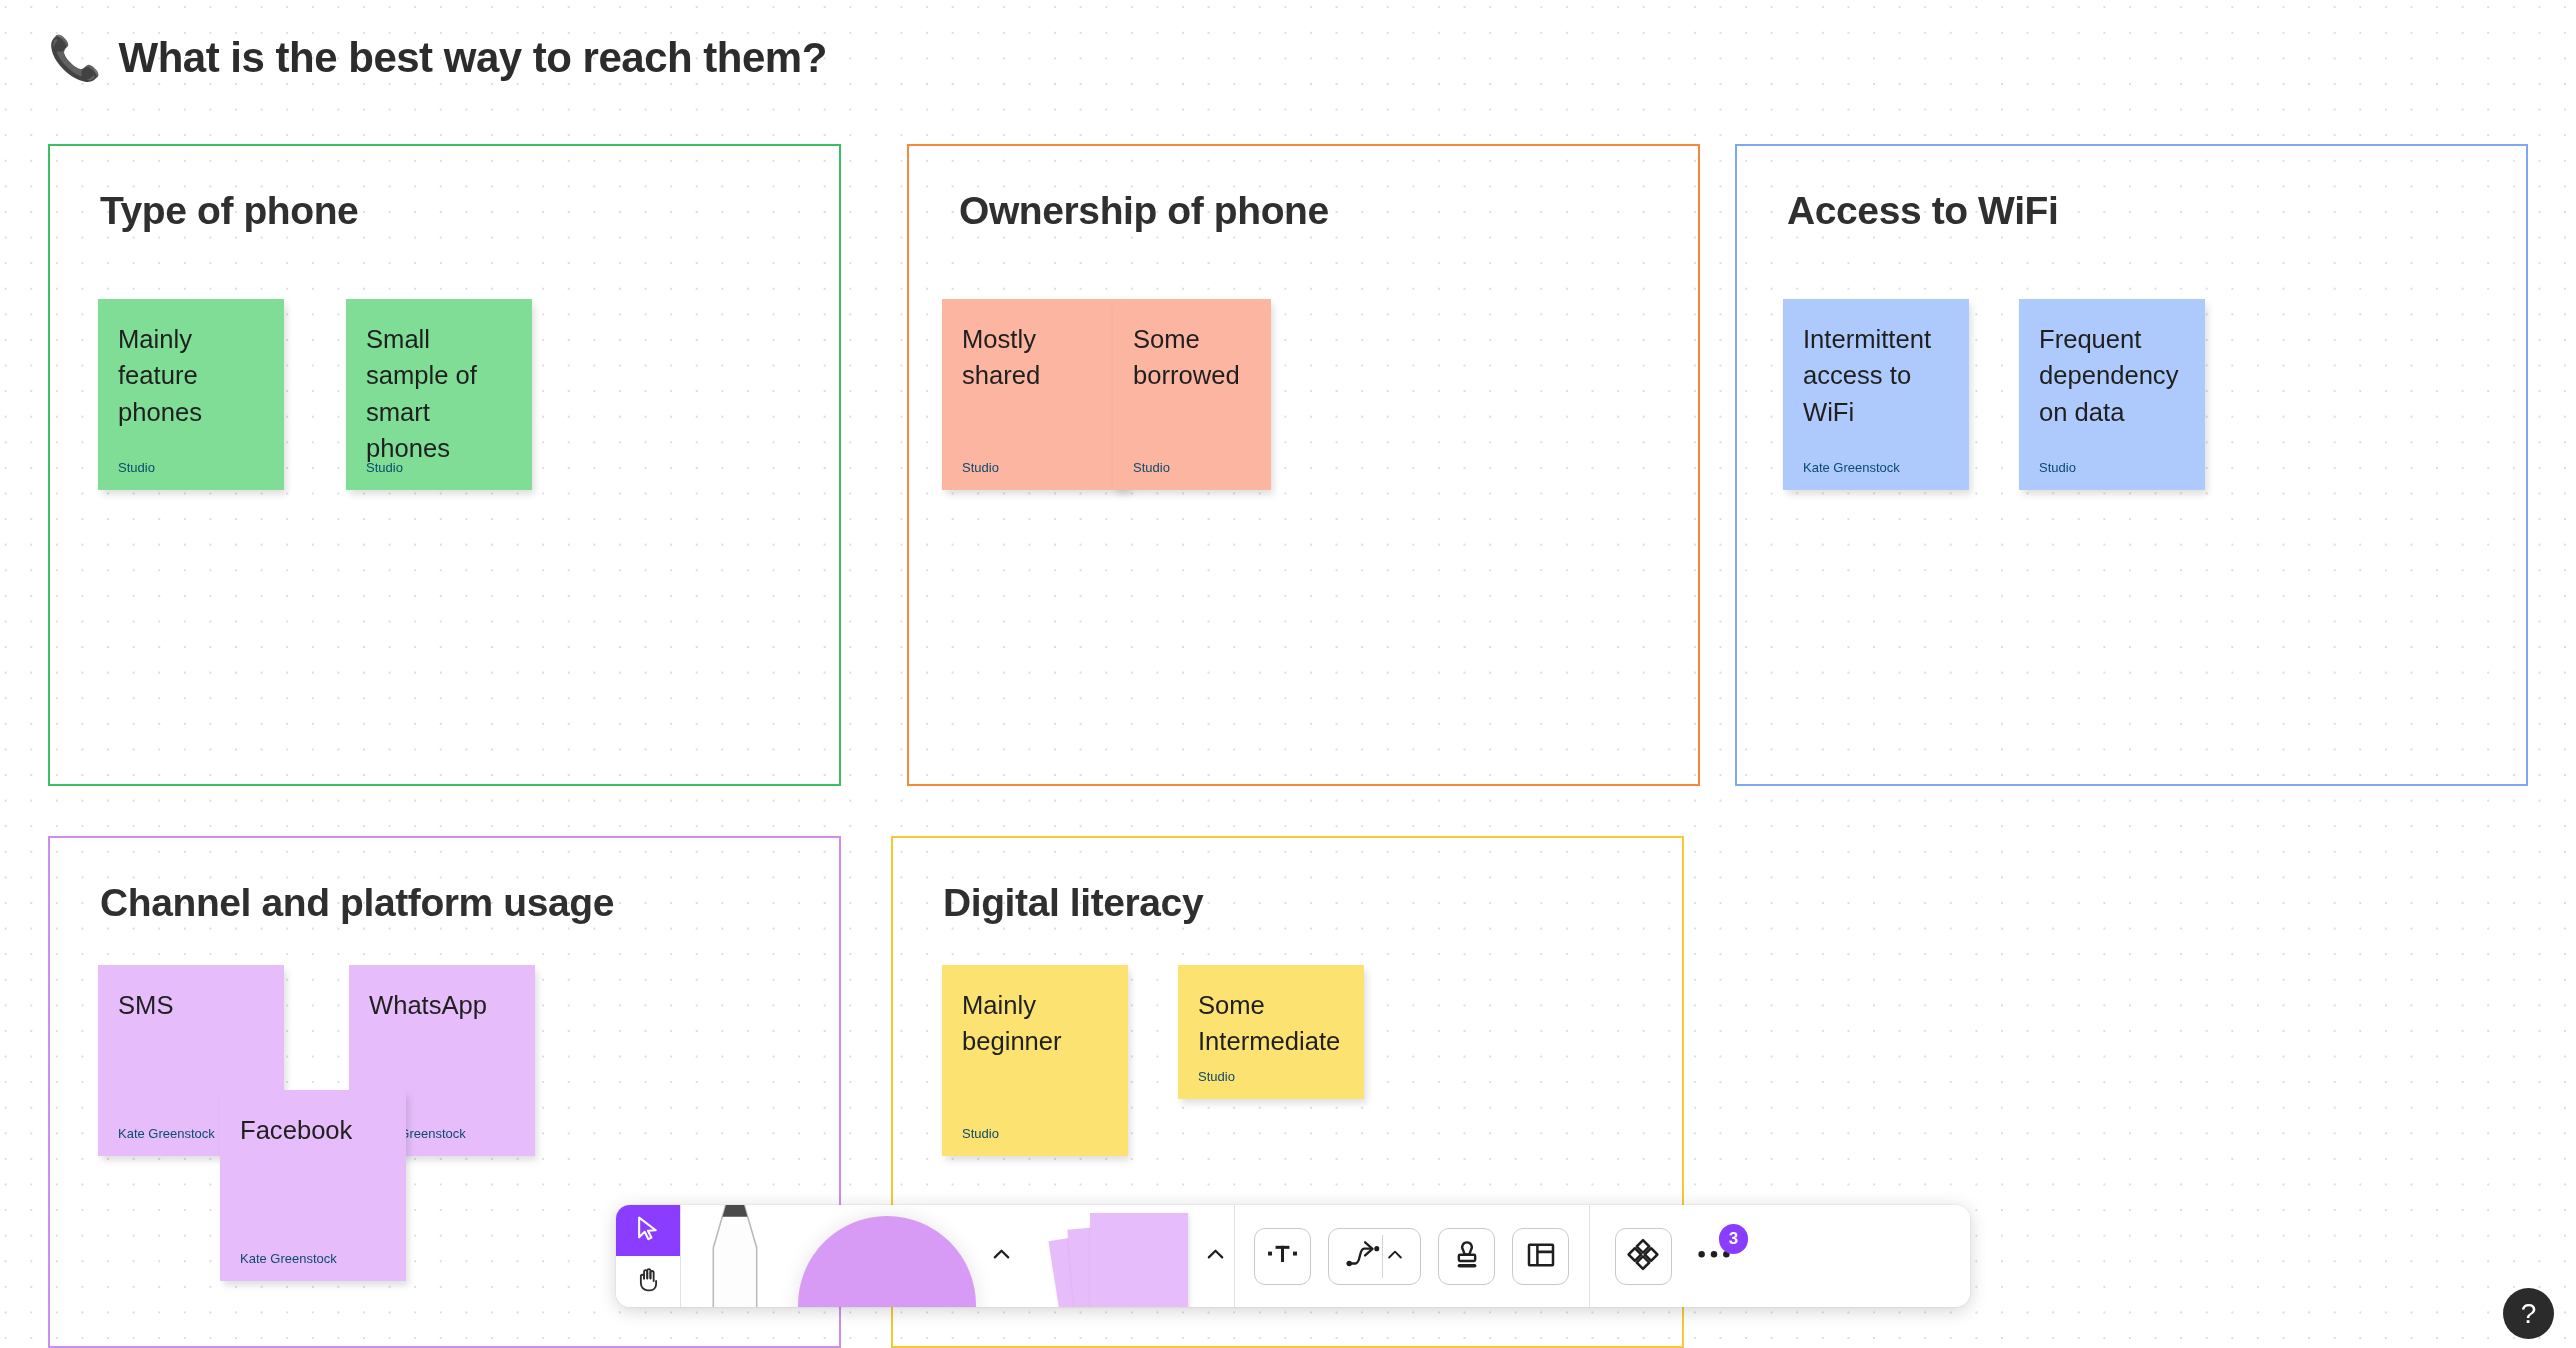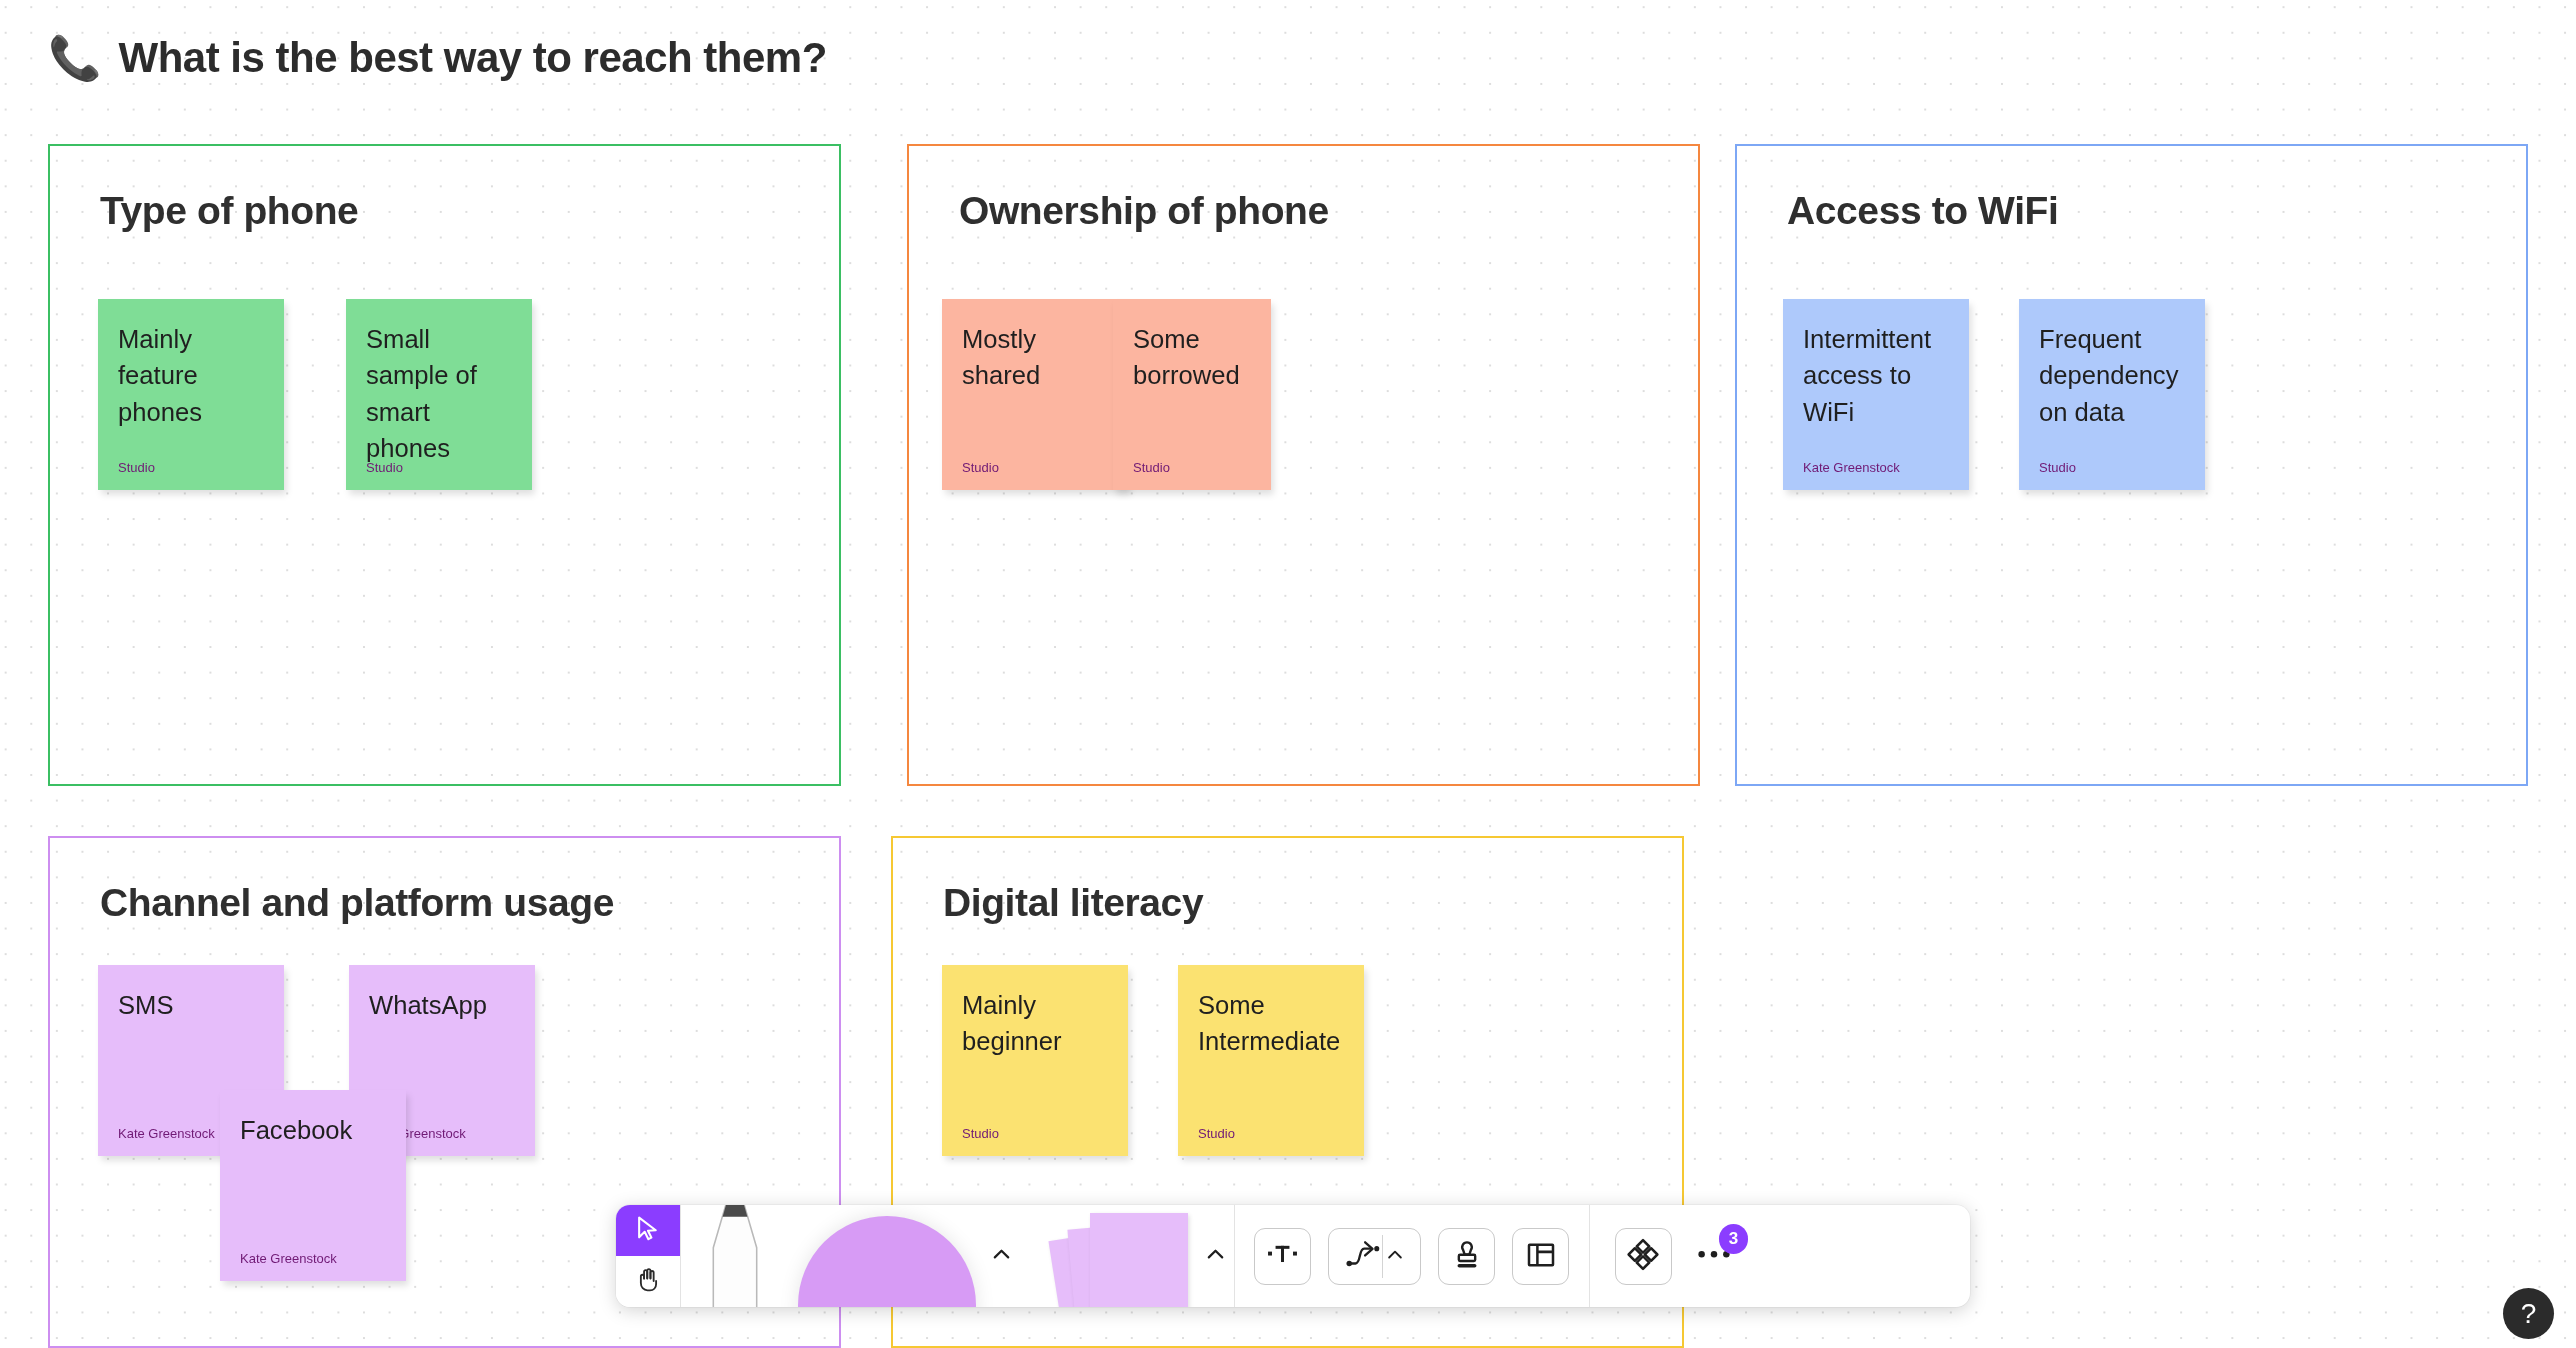--- a/index.html
+++ b/index.html
@@ -81,21 +81,21 @@
     line-height: 1.42;
     color: #1f1f1f;
     white-space: pre-line;
     word-break: break-word;
   }
   .note .note-author {
     position: absolute;
     left: 20px;
     bottom: 15.5px;
     font-size: 13px;
-    color: #701a75;
+    color: #0c4a6e;
     white-space: nowrap;
   }
 
   
   #toolbar {
     position: absolute;
     left: 616px;
     top: 1205px;
     width: 1354px;
     height: 102px;
@@ -312,21 +312,21 @@
       <div class="note-text">Facebook</div>
       <div class="note-author">Kate Greenstock</div>
     </div>
     <div class="frame" style="left: 891px; top: 836px; width: 793px; height: 512px; border: 2.3px solid rgb(246, 200, 51);">
       <div class="frame-title">Digital literacy</div>
     </div>
     <div class="note" style="left: 942px; top: 965px; width: 186px; height: 191px; background: rgb(251, 226, 113); z-index: 10;">
       <div class="note-text">Mainly beginner</div>
       <div class="note-author">Studio</div>
     </div>
-    <div class="note" style="left: 1178px; top: 965px; width: 186px; height: 191px; background: rgb(251, 226, 113); z-index: 11;">
+    <div class="note" style="left: 1178px; top: 965px; width: 186px; height: 134px; background: rgb(251, 226, 113); z-index: 11;">
       <div class="note-text">Some Intermediate</div>
       <div class="note-author">Studio</div>
     </div>
   </div>
 
 <div id="toolbar">
 
   <div class="tb-group">
     <div id="cursor-hand">
       <div id="cursor-btn">

